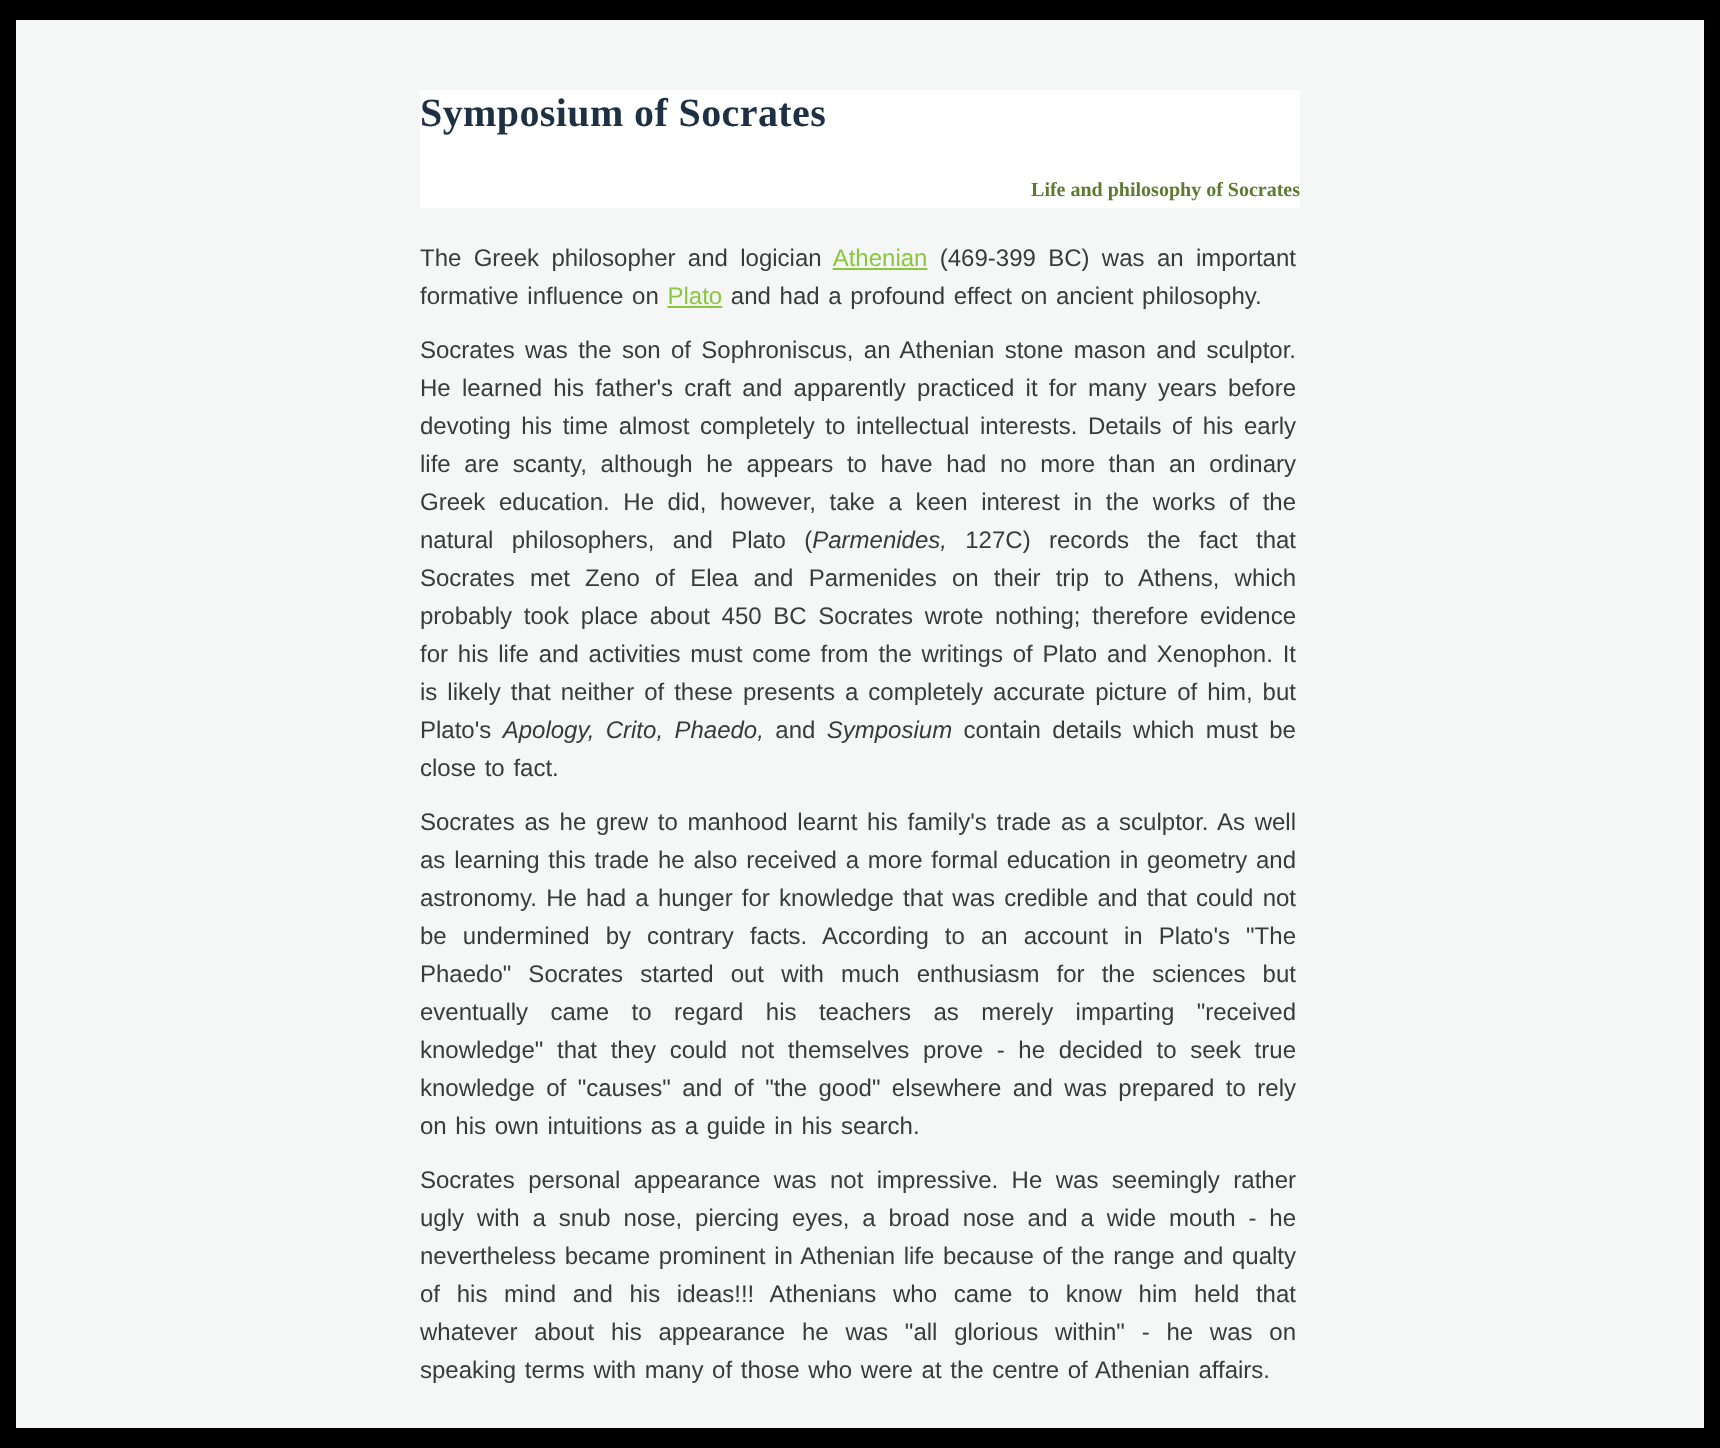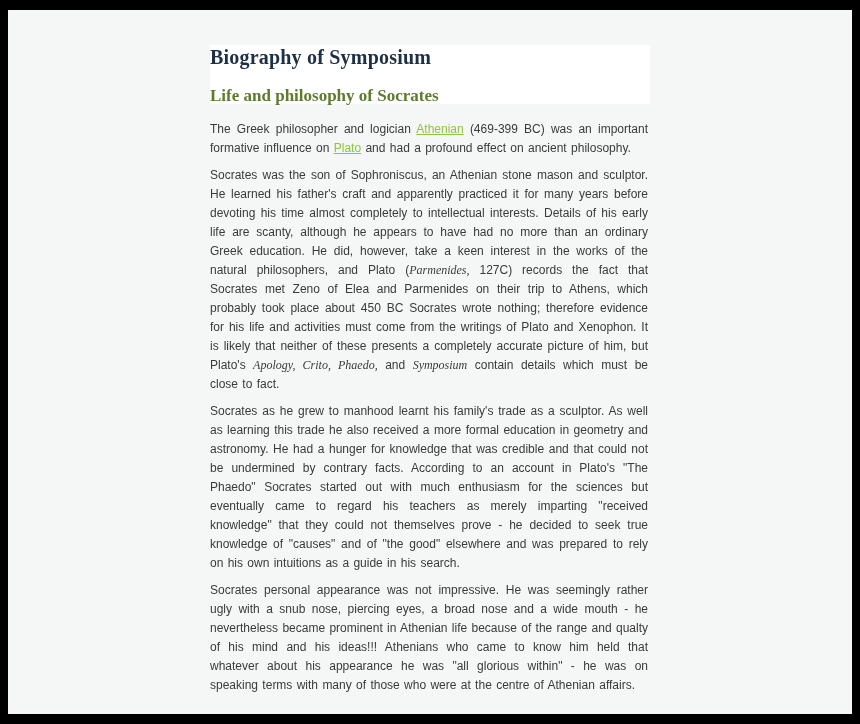--- a/index.html
+++ b/index.html
@@ -37,54 +37,55 @@
     font-weight: bold;
     font-size: 20px;
     line-height: 24px;
     color: var(--title-color, #1e3044);
     letter-spacing: 0.2px;
   }
   .page-subtitle {
     margin: 0;
     font-family: "Liberation Serif", serif;
     font-weight: bold;
-    font-size: 17px;
+    font-size: 10px;
     line-height: 17px;
     color: var(--subtitle-color, #5d7a2e);
+    text-align: right;
   }
 
   .content {
     position: absolute;
     left: 202px;
     top: 110px;
     width: 438px;
   }
   .content p {
     margin: 0 0 8px 0;
     font-size: 12px;
     line-height: 19px;
     color: var(--body-color, #3a3a3a);
     text-align: justify;
     word-spacing: 1px;
   }
-  .content p i { font-style: italic; font-family: Liberation Serif, serif; }
+  .content p i { font-style: italic; }
   .content a {
     color: var(--link-color, #8cc63e);
     text-decoration: underline;
     cursor: pointer;
   }
 </style>
 </head>
 <body>
 
 <div class="frame">
   <div class="canvas">
 
     <div class="title-box">
-      <h1 class="page-title">Biography of Symposium</h1>
+      <h1 class="page-title">Symposium of Socrates</h1>
       <h2 class="page-subtitle">Life and philosophy of Socrates</h2>
     </div>
 
     <div class="content">
         <p>The Greek philosopher and logician <a href="#">Athenian</a> (469-399 BC) was an important formative influence on <a href="#">Plato</a> and had a profound effect on ancient philosophy.</p>
         <p>Socrates was the son of Sophroniscus, an Athenian stone mason and sculptor. He learned his father's craft and apparently practiced it for many years before devoting his time almost completely to intellectual interests. Details of his early life are scanty, although he appears to have had no more than an ordinary Greek education. He did, however, take a keen interest in the works of the natural philosophers, and Plato (<i>Parmenides,</i> 127C) records the fact that Socrates met Zeno of Elea and Parmenides on their trip to Athens, which probably took place about 450 BC Socrates wrote nothing; therefore evidence for his life and activities must come from the writings of Plato and Xenophon. It is likely that neither of these presents a completely accurate picture of him, but Plato's <i>Apology, Crito, Phaedo,</i> and <i>Symposium</i> contain details which must be close to fact.</p>
         <p>Socrates as he grew to manhood learnt his family's trade as a sculptor. As well as learning this trade he also received a more formal education in geometry and astronomy. He had a hunger for knowledge that was credible and that could not be undermined by contrary facts. According to an account in Plato's "The Phaedo" Socrates started out with much enthusiasm for the sciences but eventually came to regard his teachers as merely imparting "received knowledge" that they could not themselves prove - he decided to seek true knowledge of "causes" and of "the good" elsewhere and was prepared to rely on his own intuitions as a guide in his search.</p>
         <p>Socrates personal appearance was not impressive. He was seemingly rather ugly with a snub nose, piercing eyes, a broad nose and a wide mouth - he nevertheless became prominent in Athenian life because of the range and qualty of his mind and his ideas!!! Athenians who came to know him held that whatever about his appearance he was "all glorious within" - he was on speaking terms with many of those who were at the centre of Athenian affairs.</p>
       </div>
 

